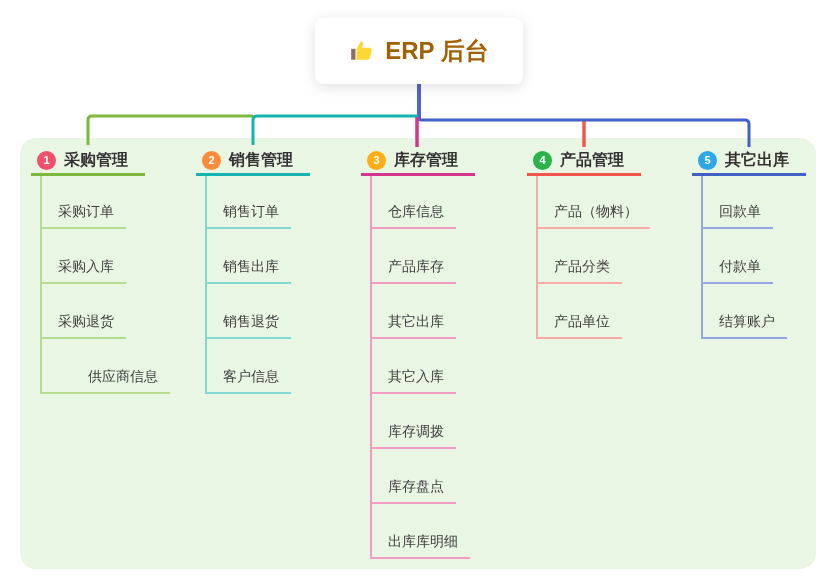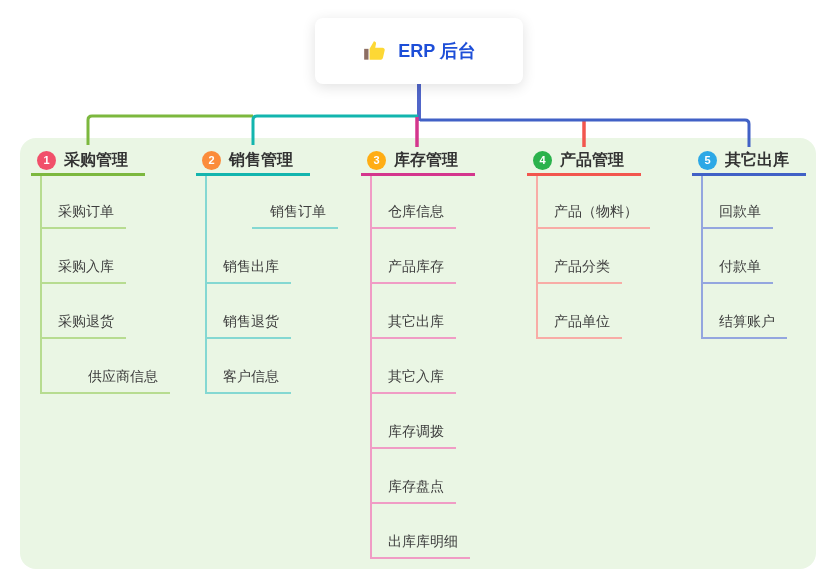--- a/index.html
+++ b/index.html
@@ -11,21 +11,21 @@
   .panel {
     position:absolute; left:20px; top:138px; width:796px; height:431px;
     border-radius:16px;
   }
   svg.connectors { position:absolute; left:0; top:0; pointer-events:none; }
   .root-card {
     position:absolute; left:315px; top:18px; width:208px; height:66px;
     background:#ffffff; border-radius:8px;
     box-shadow:0 3px 14px rgba(0,0,0,0.12);
     display:flex; align-items:center; justify-content:center; gap:10px;
-    font-size:18px; font-weight:600; color:#1d4ed8; cursor:default;
+    font-size:24px; font-weight:600; color:#a16207; cursor:default;
   }
   .branch { position:absolute; top:148px; width:114px; }
   .b1 { left:31px; }  .b2 { left:196px; } .b3 { left:361px; }
   .b4 { left:527px; } .b5 { left:692px; }
   .b-title {
     display:flex; align-items:center; gap:8px; padding-left:6px;
     height:25px; border-bottom:3px solid #999; box-sizing:content-box;
     font-size:16px; font-weight:700; color:#333; white-space:nowrap;
   }
   .badge {
@@ -78,21 +78,21 @@
   <div class="child c2" style="border-bottom-color: rgb(183, 220, 144);">采购退货</div>
   <div class="child c3" style="border-bottom-color: rgb(183, 220, 144); padding-left: 48px;">供应商信息</div>
 </div>
 
 <div class="branch b2">
   <div class="b-title" style="border-bottom-color: rgb(19, 181, 174);">
     <span class="badge" style="background-color: rgb(251, 140, 59);">2</span>
     <span>销售管理</span>
   </div>
   <div class="vline" style="height: 218px; background-color: rgb(132, 216, 210);"></div>
-  <div class="child c0" style="border-bottom-color: rgb(132, 216, 210); margin-left: 47px;">销售订单</div>
+  <div class="child c0" style="border-bottom-color: rgb(132, 216, 210);">销售订单</div>
   <div class="child c1" style="border-bottom-color: rgb(132, 216, 210);">销售出库</div>
   <div class="child c2" style="border-bottom-color: rgb(132, 216, 210);">销售退货</div>
   <div class="child c3" style="border-bottom-color: rgb(132, 216, 210);">客户信息</div>
 </div>
 
 <div class="branch b3">
   <div class="b-title" style="border-bottom-color: rgb(212, 54, 141);">
     <span class="badge" style="background-color: rgb(255, 173, 20);">3</span>
     <span>库存管理</span>
   </div>

